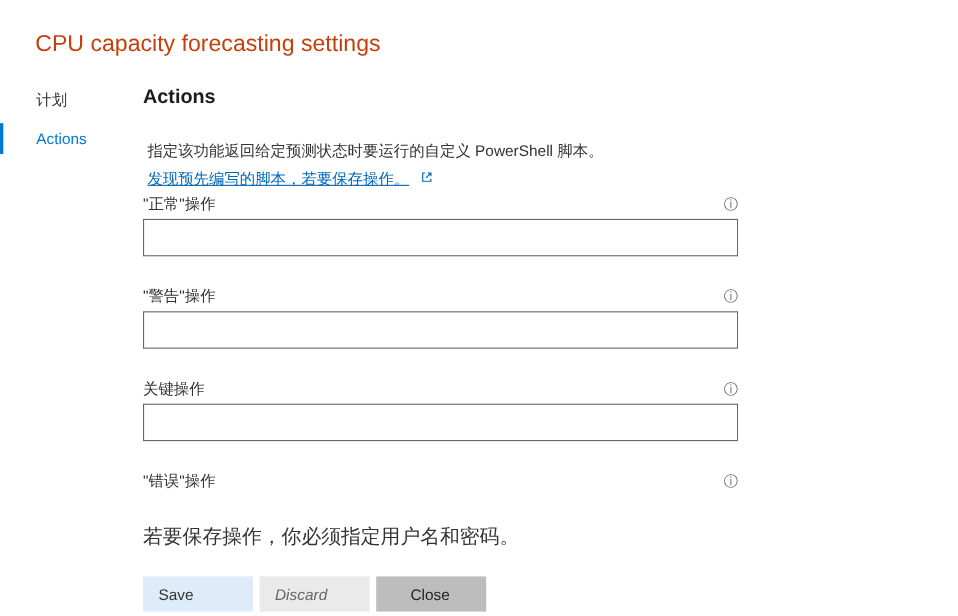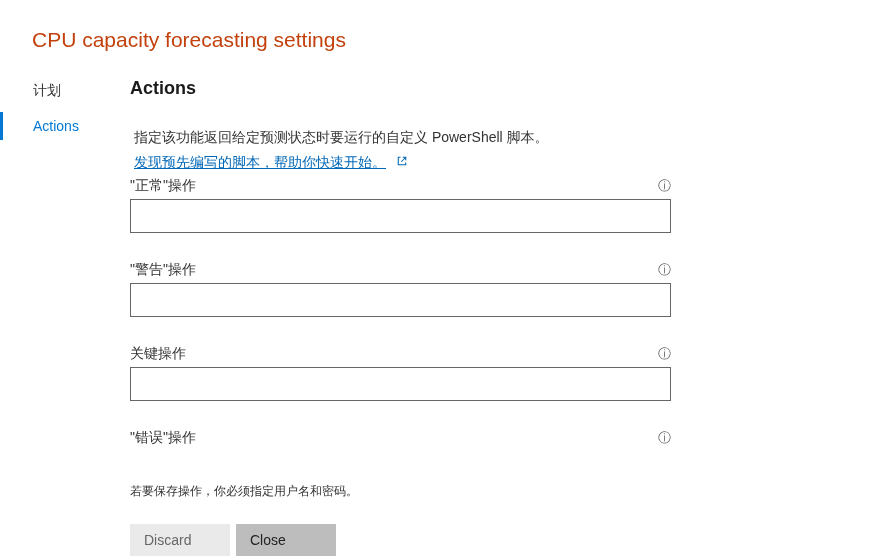--- a/index.html
+++ b/index.html
@@ -95,60 +95,60 @@
   }
   .field-input {
     width: 100%;
     height: 34px;
     border: 1px solid #666;
     padding: 4px 8px;
     font-size: 14px;
     outline: none;
   }
   .note {
-    font-size: 12px;
+    font-size: 18px;
     color: #333;
     margin: 20px 0 12px 0;
   }
   .footer {
     display: flex;
     gap: 6px;
     margin-top: 12px;
   }
   .btn {
     min-width: 100px;
     padding: 8px 16px;
     border: none;
     font-size: 14px;
     cursor: pointer;
     text-align: left;
     padding-left: 14px;
   }
   .btn-save { background: #deecf9; color: #333; }
-  .btn-discard { background: #eaeaea; color: #666; }
-  .btn-close { background: #bdbdbd; color: #222; }
+  .btn-discard { background: #eaeaea; color: #666; font-style: italic; }
+  .btn-close { background: #bdbdbd; color: #222; text-align: center; }
 </style>
 </head>
 <body>
 
 <h1 class="page-title">CPU capacity forecasting settings</h1>
 
 <div class="body">
   <nav class="sidebar">
     <div class="sidebar-item">计划</div>
     <div class="sidebar-item active">Actions</div>
   </nav>
 
   <div class="main">
     <h2 class="section-heading">Actions</h2>
 
     <div class="form-scroll">
       <p class="desc">指定该功能返回给定预测状态时要运行的自定义 PowerShell 脚本。</p>
       <p class="desc">
-        <a class="link">发现预先编写的脚本，帮助你快速开始。</a>
+        <a class="link">发现预先编写的脚本，若要保存操作。</a>
         <span class="ext-icon">
           <svg width="12" height="12" viewBox="0 0 16 16">
               <path fill="none" stroke="#0067b8" stroke-width="1.4" d="M6 3H3v10h10v-3M9 3h4v4M13 3 7 9"></path>
             </svg>
         </span>
       </p>
 
       <div class="field">
         <div class="field-label-row">
           <span class="field-label">"正常"操作</span>
@@ -178,17 +178,18 @@
           <span class="field-label">"错误"操作</span>
           <span class="info-icon">ⓘ</span>
         </div>
 
       </div>
     </div>
 
     <p class="note">若要保存操作，你必须指定用户名和密码。</p>
 
     <div class="footer">
+      <button class="btn btn-save">Save</button>
       <button class="btn btn-discard">Discard</button>
       <button class="btn btn-close">Close</button>
     </div>
   </div>
 </div>
 
 </body></html>

